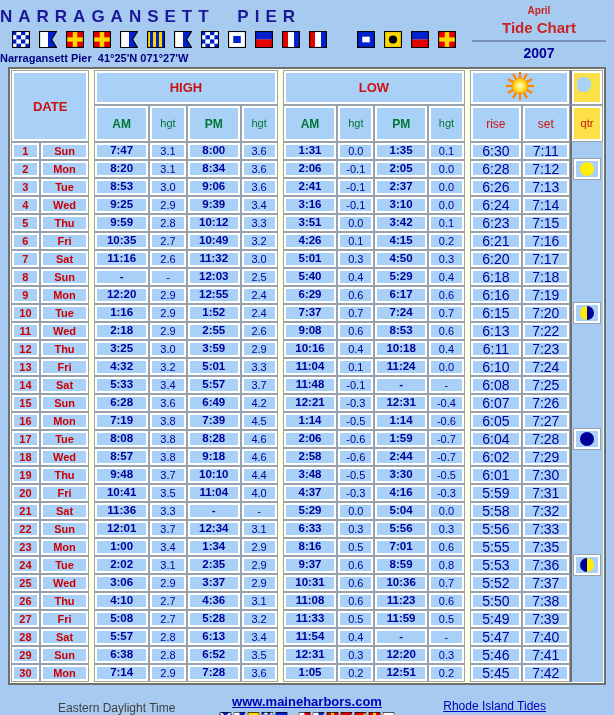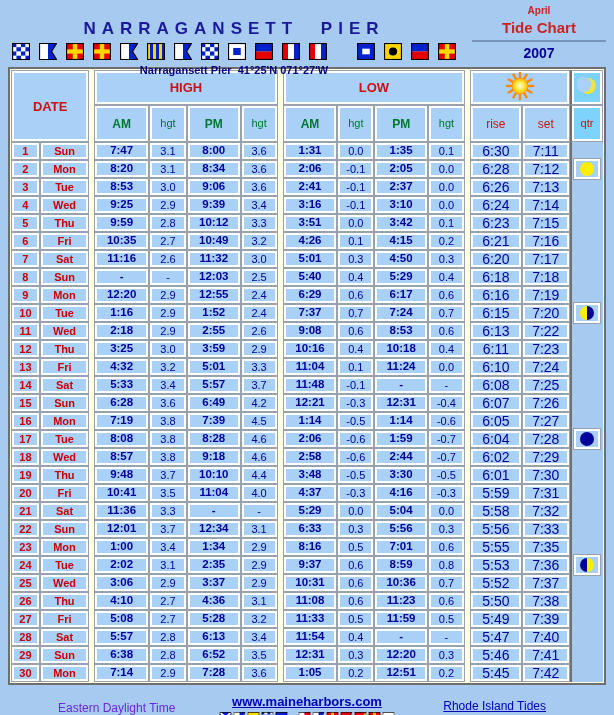--- a/index.html
+++ b/index.html
@@ -2,40 +2,40 @@
 <html><head>
 <meta charset="utf-8">
 <style>
   html,body { margin:0; padding:0; }
   body {
     width:614px; height:715px; overflow:hidden;
     background:#A6CAF0;
     font-family:"Liberation Sans", sans-serif;
   }
   .header { position:relative; height:67px; }
-  .header-left { position:absolute; left:0; top:12px; width:468px; text-align:center; }
+  .header-left { position:absolute; left:0; top:0; width:468px; text-align:left; }
   .title { margin-top:7px; font-size:17px; font-weight:bold; color:#1A1A99; letter-spacing:6px; word-spacing:12px; white-space:nowrap; }
   .flags { margin-top:4px; height:17px; display:flex; justify-content:center; align-items:center; gap:9px; }
   .flags .flag { width:18px; height:17px; display:inline-block; }
   .flags .flag svg { width:18px; height:17px; display:block; }
   .flag-gap { width:12px; height:1px; }
   .location { margin-top:4px; font-size:11px; font-weight:bold; color:#000080; white-space:nowrap; }
   .header-right { position:absolute; right:8px; top:5px; width:134px; text-align:center; }
   .month { font-size:10px; font-weight:bold; color:#CC2222; }
   .chart-label { font-size:15px; font-weight:bold; color:#CC2222; margin-top:3px; }
   .rule { border:none; border-top:2px solid #7A93B8; margin:4px 0 3px 0; }
   .year { font-size:14px; font-weight:bold; color:#000099; }
 
   .table-wrap { margin:0 8px; border:2px solid #6F6F6F; background:#FFFFE4; padding:1px; }
   table.tide { width:100%; border-collapse:separate; border-spacing:0; table-layout:fixed; }
   th,td { padding:0; margin:0; text-align:center; vertical-align:middle; line-height:1; box-sizing:border-box; }
   .cell { background:#A9D1F8; border:1px solid #99A2AC; box-shadow:inset 0 0 0 2px #FFFFFF; }
   .sp { background:#FFFFE4; border:none; }
   .qcol { background:#A6CAF0; border:none; border-left:2px solid #6F6F6F; position:relative; }
-  .qhead { background:#7dd3fc; box-shadow:inset 0 0 0 2px #FFFFFF; border-top:1px solid #99A2AC; border-right:1px solid #99A2AC; border-bottom:1px solid #99A2AC; }
+  .qhead { background:#fde047; box-shadow:inset 0 0 0 2px #FFFFFF; border-top:1px solid #99A2AC; border-right:1px solid #99A2AC; border-bottom:1px solid #99A2AC; }
   tr.hr1 th { height:34px; }
   tr.hr2 th { height:37px; }
   tbody td { height:18px; }
   .h-main { font-size:13px; font-weight:bold; color:#CC1111; }
   .h-ampm { font-size:12px; font-weight:bold; color:#007733; }
   .h-hgt  { font-size:11px; font-weight:normal; color:#007733;margin-top:36px; }
   .h-rs   { font-size:12px; font-weight:normal; color:#CC1111; }
   .h-qtr  { font-size:11px; font-weight:normal; color:#CC1111; }
   .t-num  { font-size:11px; font-weight:bold; color:#CC0000; }
   .t-day  { font-size:11px; font-weight:bold; color:#CC0000; }
@@ -46,21 +46,21 @@
   .moon-box { position:absolute; left:50%; top:50%; transform:translate(-50%,-50%);
     width:26px; height:20px; background:#A9D1F8; border:1px solid #99A2AC;
     box-shadow:inset 0 0 0 2px #fff; display:flex; align-items:center; justify-content:center; z-index:2; }
   .moon { width:14px; height:14px; border-radius:50%; display:block; }
   .moon.full { background:#FFEE00; }
   .moon.new { background:#000099; }
   .moon.last-quarter { background:linear-gradient(90deg,#FFEE00 50%,#000099 50%); }
   .moon.first-quarter { background:linear-gradient(90deg,#000099 50%,#FFEE00 50%); }
 
   .footer { position:relative; height:46px; }
-  .tz { position:absolute; left:58px; top:16px; font-size:12px; color:#6d28d9; }
+  .tz { position:absolute; left:58px; top:16px; font-size:12px; color:#404040; }
   .center-links { position:absolute; left:50%; transform:translateX(-50%); top:7px; text-align:center; }
   .site-link { font-size:13px; font-weight:bold; color:#0000BB; text-decoration:underline; display:inline-block; cursor:pointer; }
   .footer-flags { margin-top:2px; display:flex; justify-content:center; align-items:center; gap:2px; }
   .footer-flags .flag { width:12px; height:11px; display:inline-block; }
   .footer-flags .flag svg { width:12px; height:11px; display:block; }
   .footer-flags .flag-gap { width:7px; }
   .tides-link { position:absolute; right:68px; top:14px; font-size:12px; color:#0000BB; text-decoration:underline; cursor:pointer; }
 </style>
 </head>
 <body>

